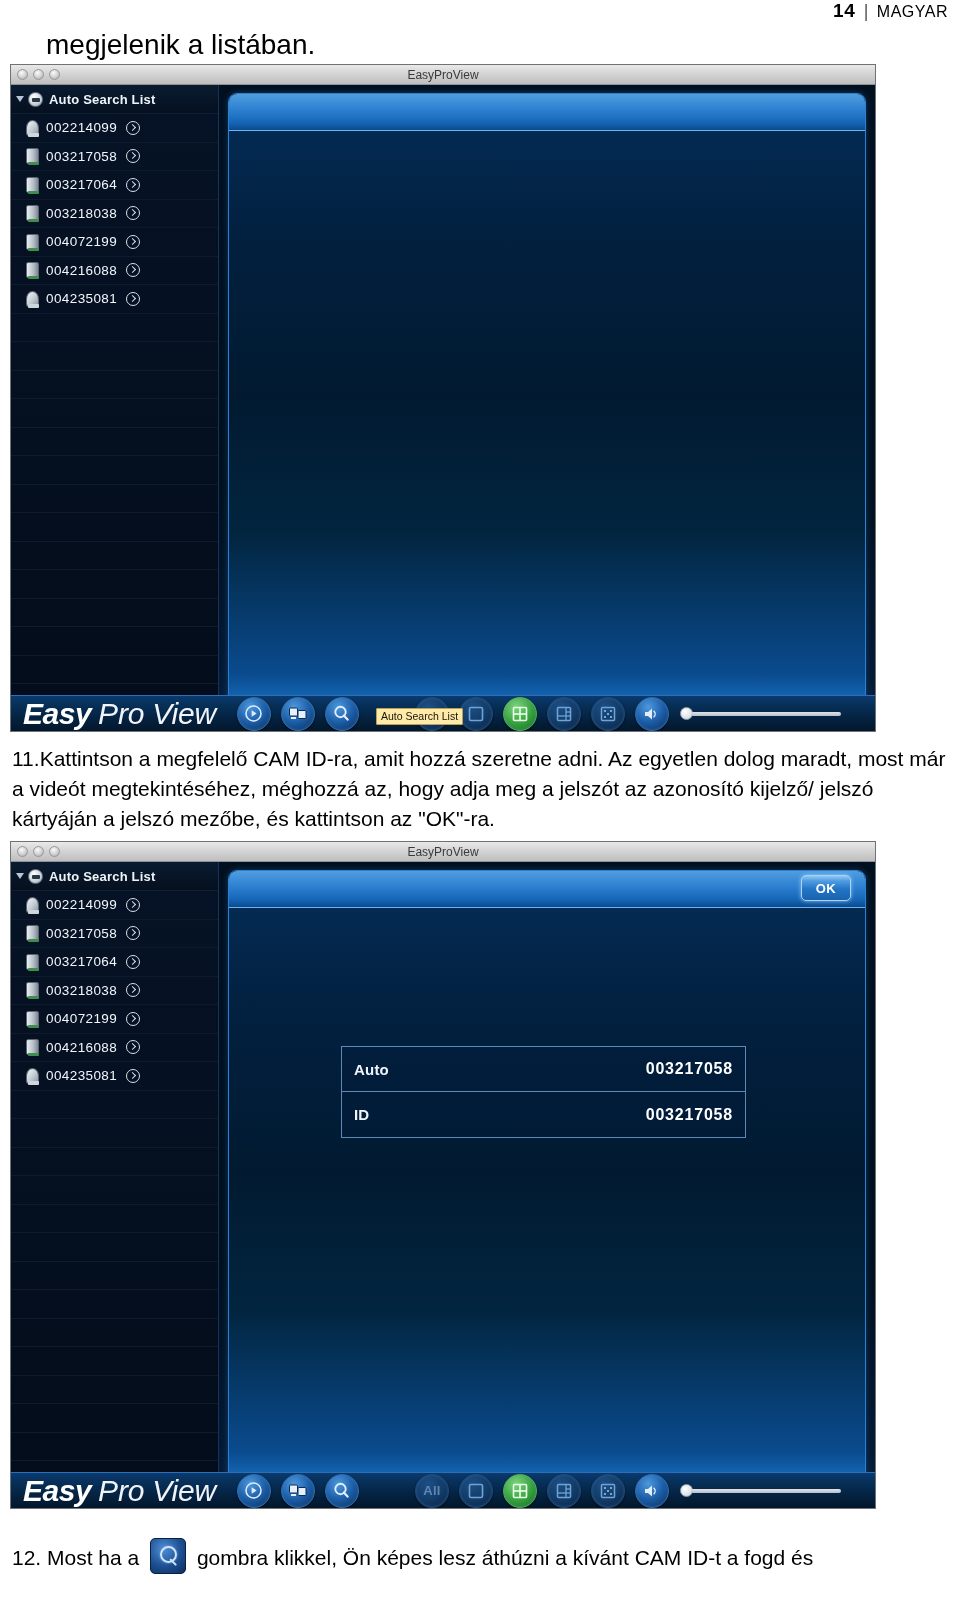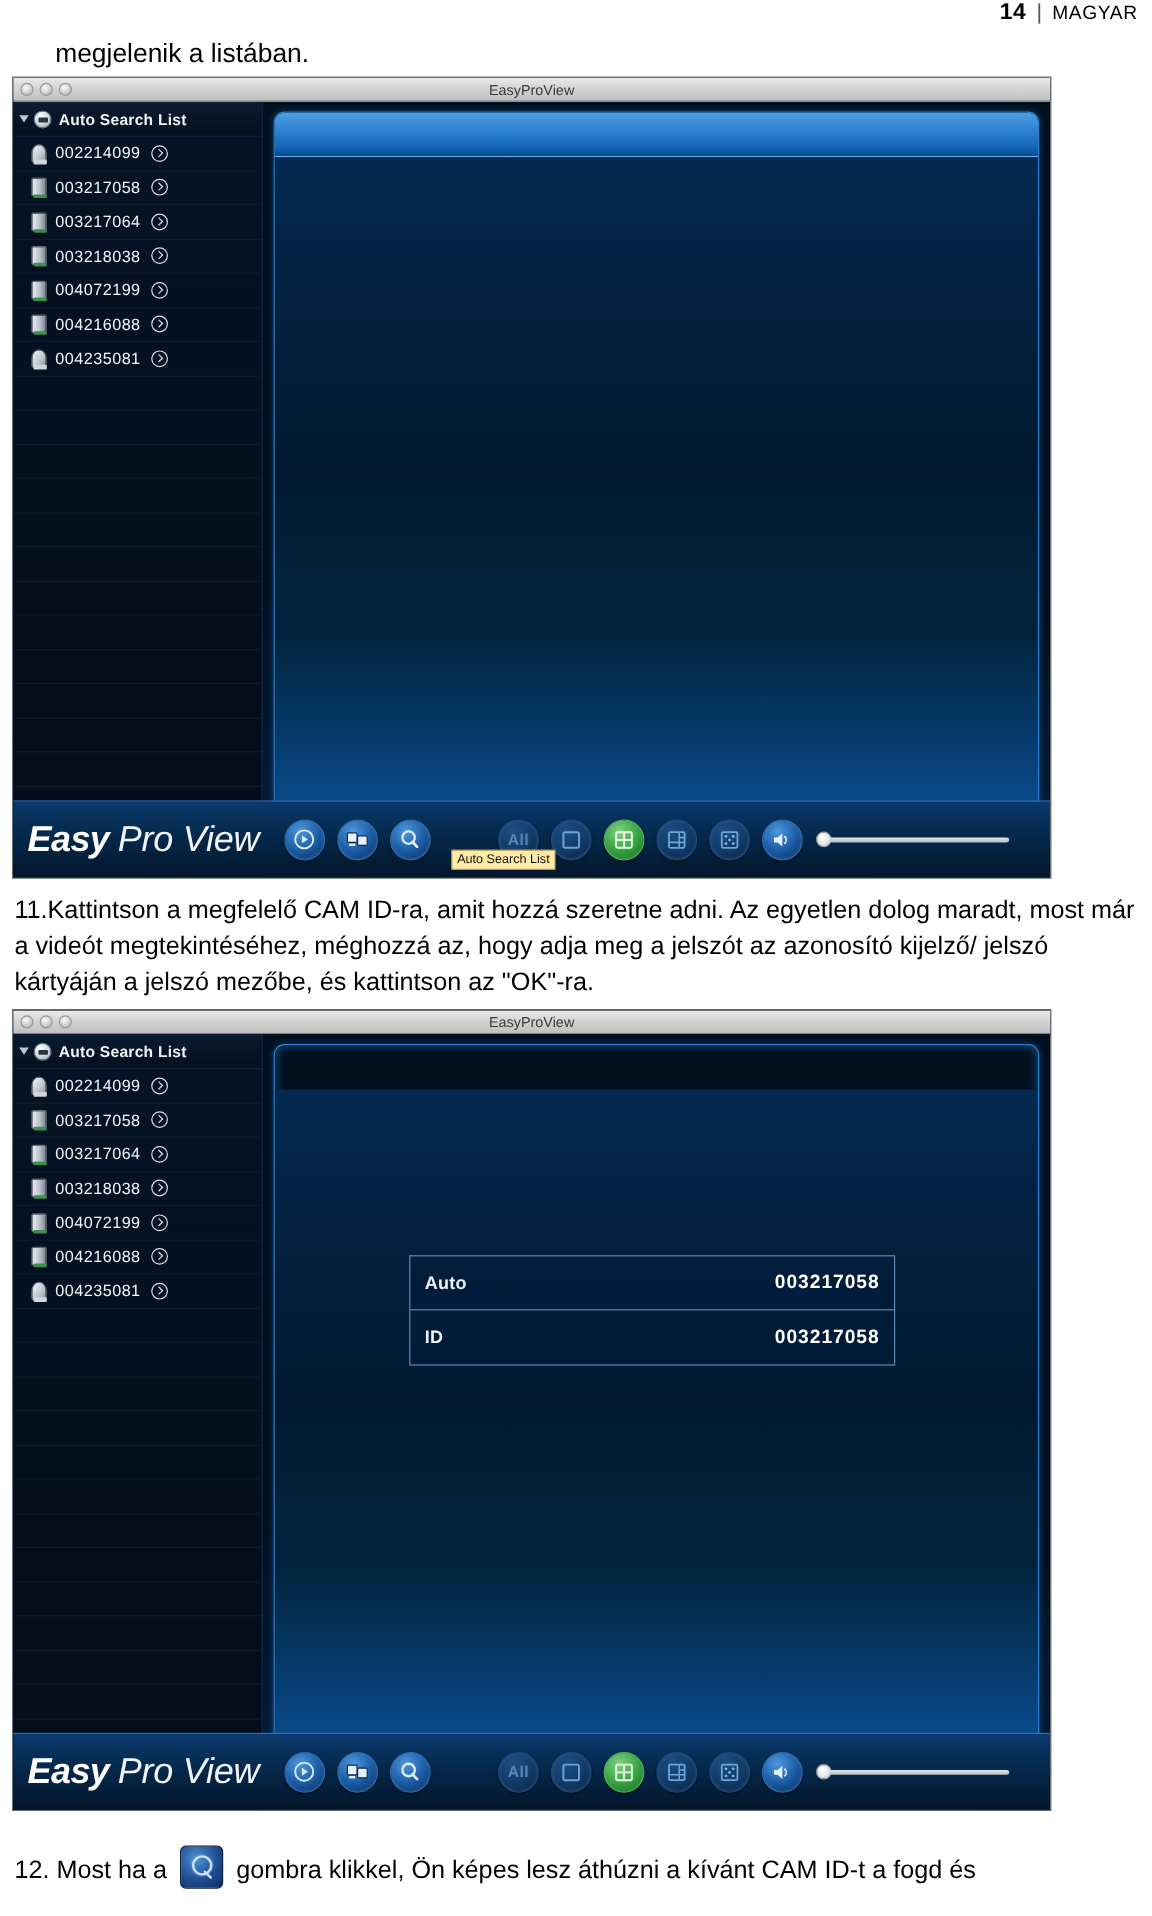--- a/index.html
+++ b/index.html
@@ -42,21 +42,21 @@
 
   
   .para {
     position: absolute;
     left: 12px;
     right: 10px;
     font-size: 21px;
     line-height: 30px;
     color: #000;
   }
-  .para-lead { top: 30px; font-size: 22px; left: 46px; }
+  .para-lead { top: 30px; font-size: 28px; left: 46px; }
 
   .para-11 { top: 744px; }
   .para-12 { top: 1538px; }
 
   .inline-icon {
     display: inline-block;
     vertical-align: -9px;
     width: 34px;
     height: 34px;
     margin: 0 5px;
@@ -360,21 +360,21 @@
   .pw-dot {
     width: 7px; height: 7px;
     border-radius: 50%;
     background: #ffffff;
   }
 
   
   .toolbar {
     position: absolute;
     left: 0; right: 0; bottom: 0;
-    height: 64px;
+    height: 36px;
     background: linear-gradient(to bottom, #0b3a70 0%, #073059 25%, #04203d 70%, #03172b 100%);
     border-top: 1px solid #2b6fb4;
     display: flex;
     align-items: center;
     padding: 0 12px;
     box-sizing: border-box;
   }
   .logo {
     display: flex;
     align-items: baseline;
@@ -711,20 +711,23 @@
           <div class="empty-row"></div>
           <div class="empty-row"></div>
           <div class="empty-row"></div>
           <div class="empty-row"></div>
           <div class="empty-row"></div>
         </div>
     </div>
 
     <div class="video-area">
       <div class="video-pane">
+        <div class="pane-glosshead">
+          <div class="ok-button">OK</div>
+        </div>
         <div class="pane-inner">
           <div class="login-form">
             <div class="form-row">
               <span class="form-label">Auto</span>
               <span class="form-value">003217058</span>
             </div>
             <div class="form-row">
               <span class="form-label">ID</span>
               <span class="form-value">003217058</span>
             </div>

